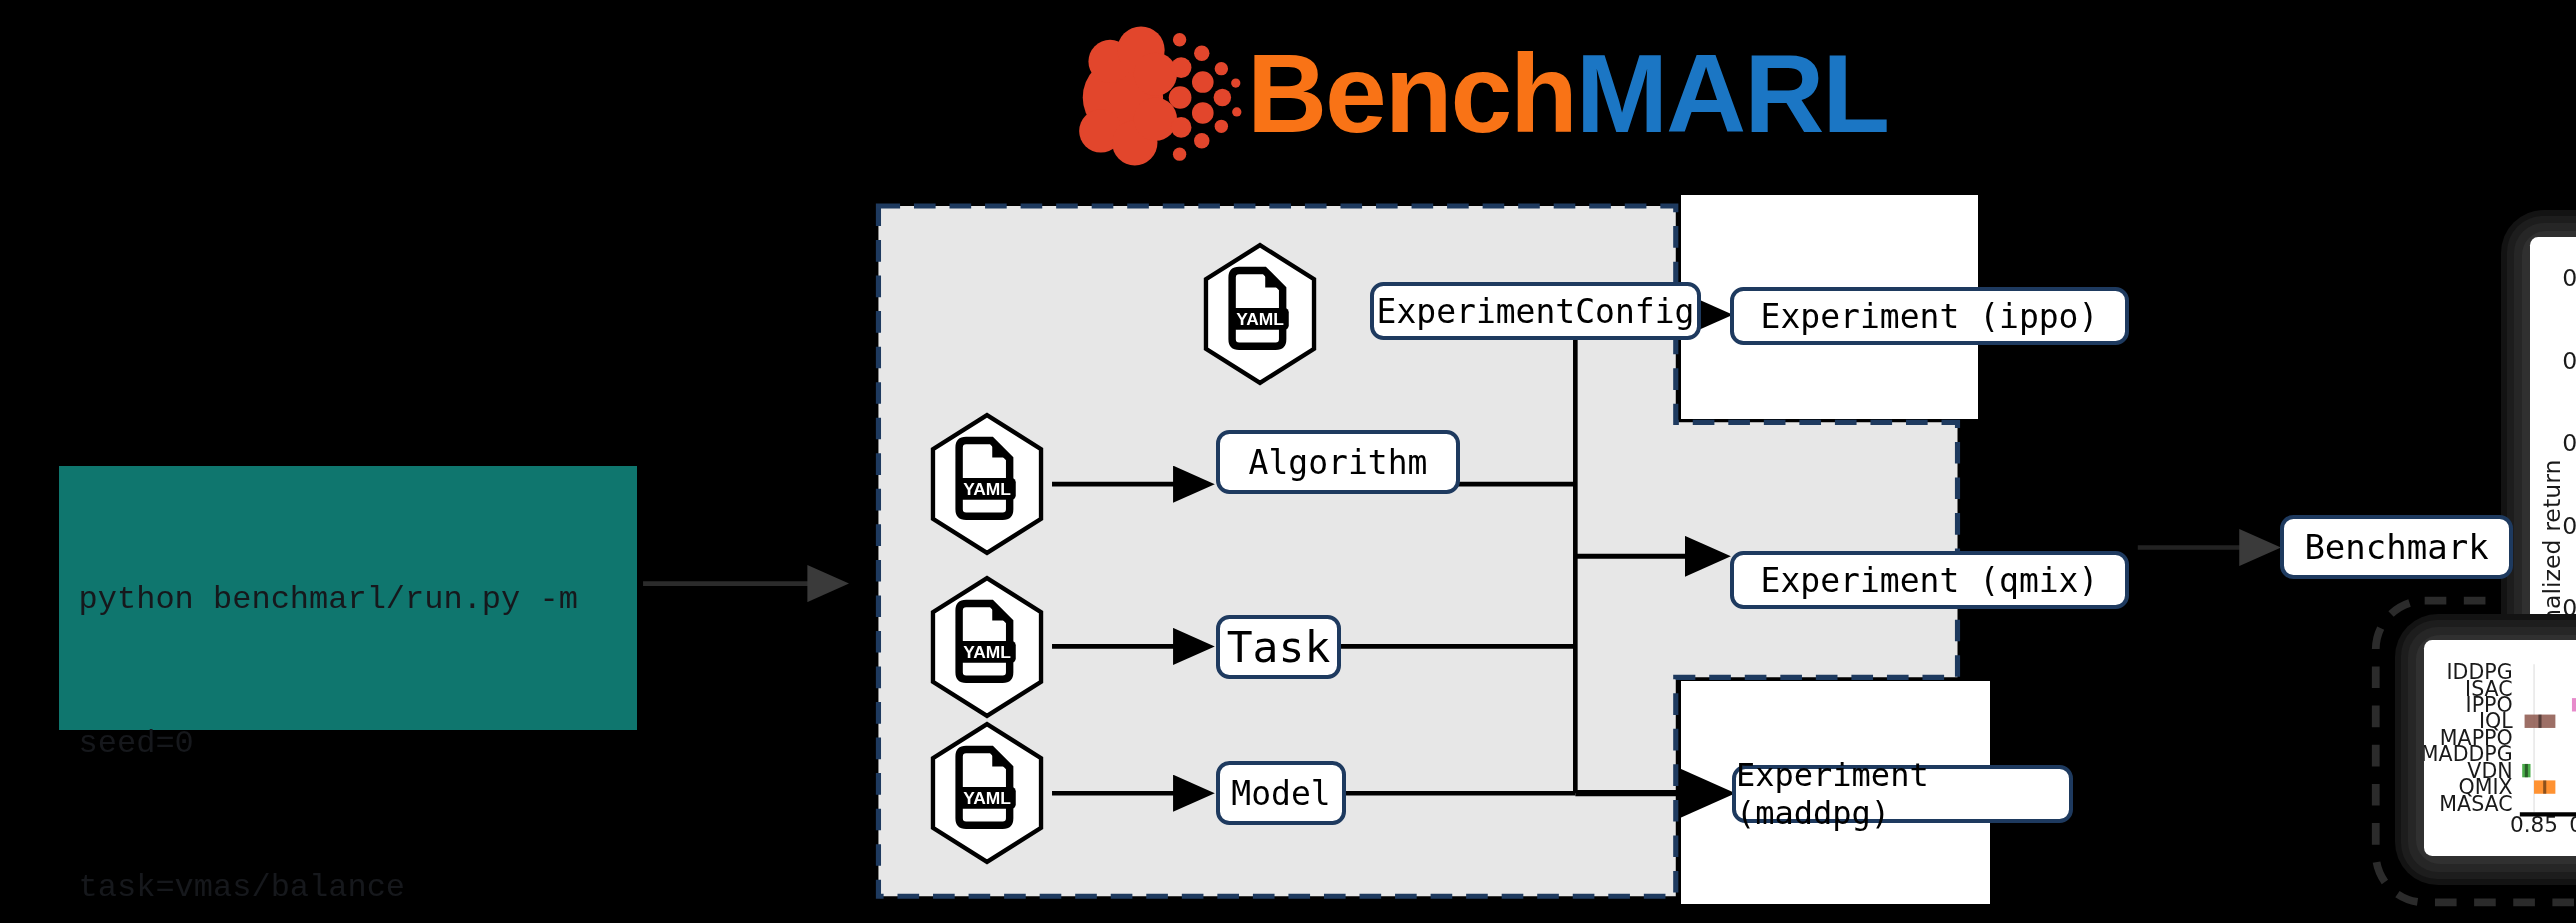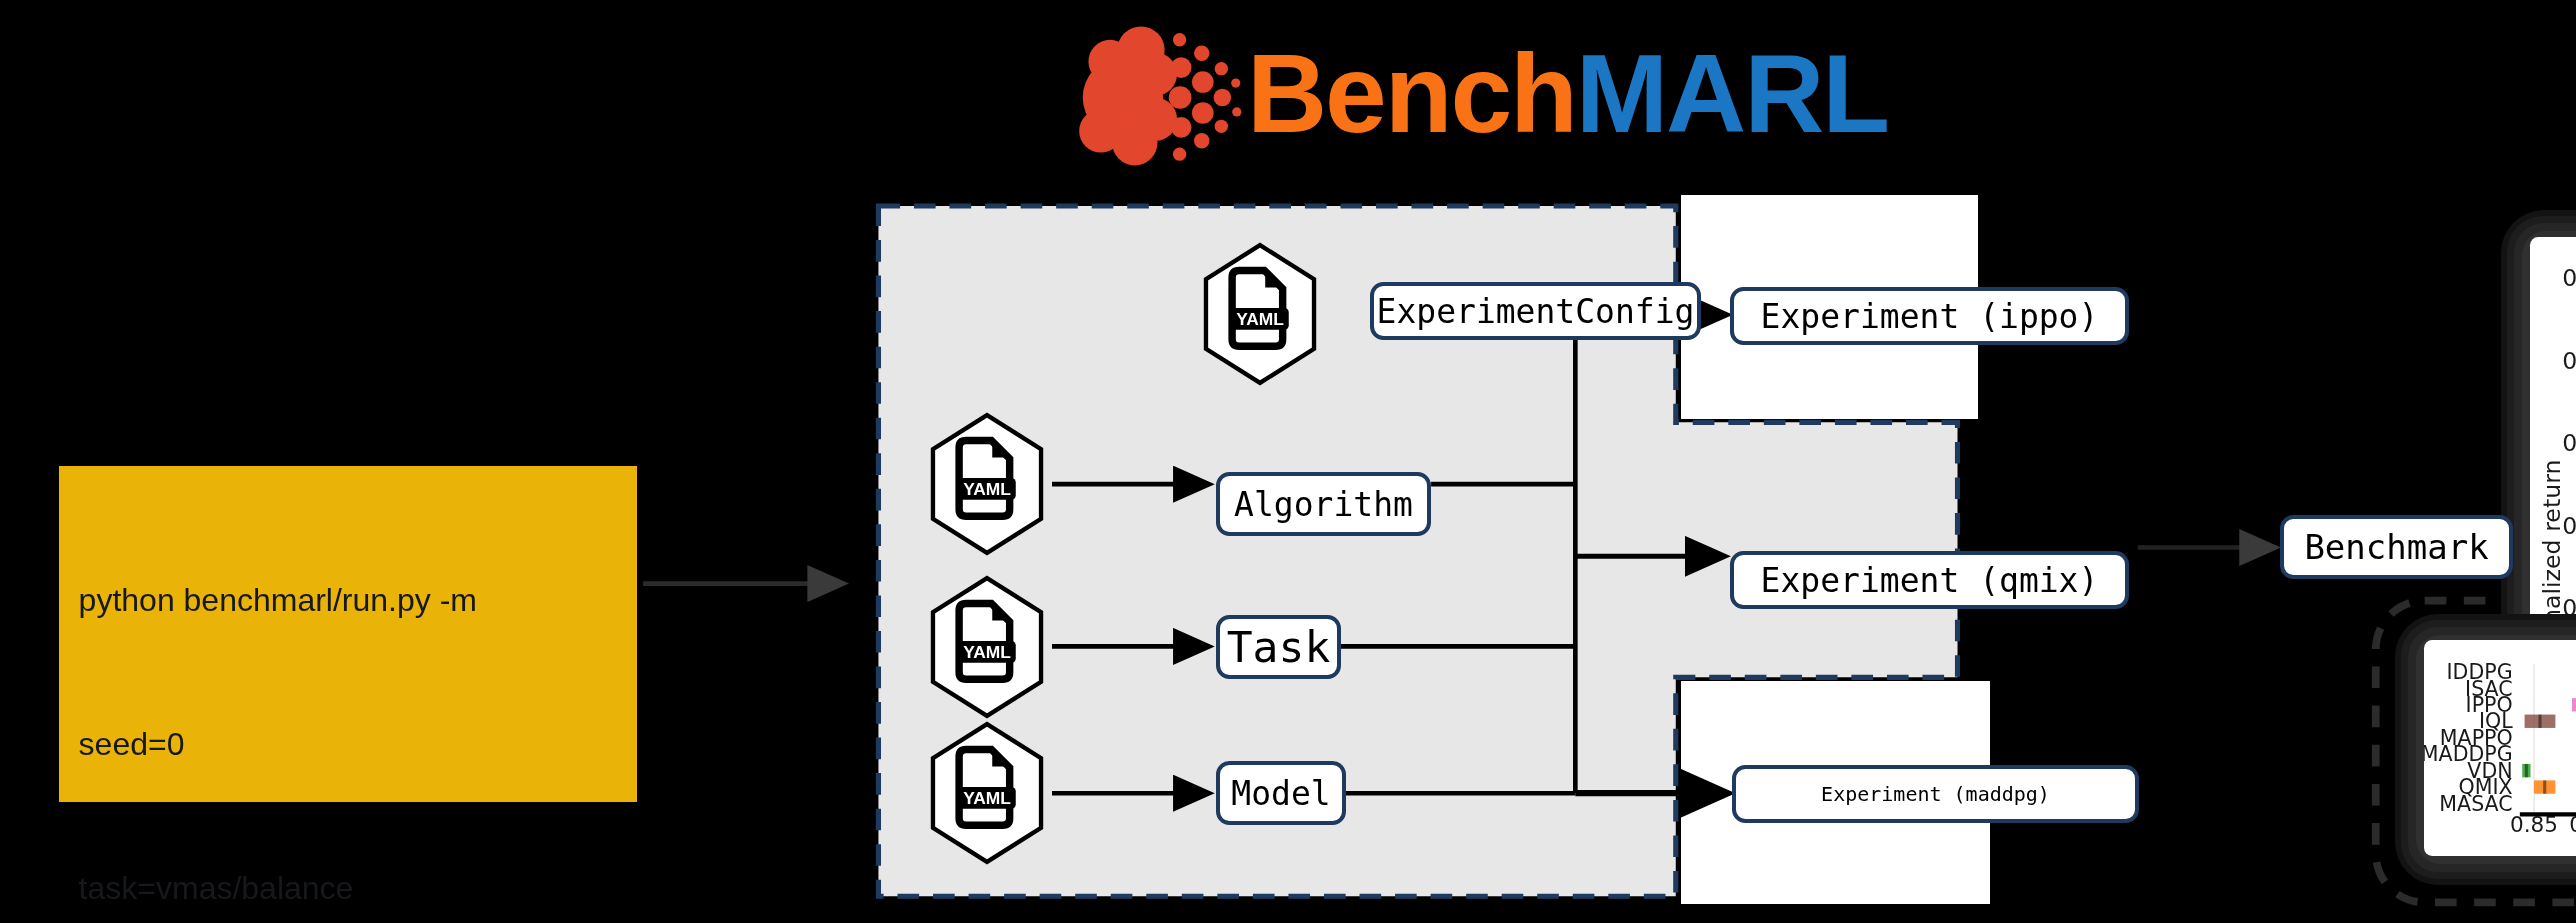--- a/index.html
+++ b/index.html
@@ -3,22 +3,22 @@
 <meta charset="utf-8">
 <style>
   html,body{margin:0;padding:0;}
   body{width:3487px;height:923px;position:relative;background:#000;overflow:hidden;
        font-family:"DejaVu Sans","Liberation Sans",sans-serif;}
   .abs{position:absolute;}
   
   #logo-text{position:absolute;left:1247px;top:30px;font-size:111px;font-weight:bold;
              letter-spacing:-2.1px;font-family:"Liberation Sans",sans-serif;}
   
-  #command-block{position:absolute;left:59px;top:466px;width:578px;height:336px;background:#eab308;
-                 font-family:Liberation Sans, sans-serif;font-size:32px;color:#16181c;
+  #command-block{position:absolute;left:59px;top:466px;width:578px;height:264px;background:#0f766e;
+                 font-family:Liberation Mono, monospace;font-size:32px;color:#16181c;
                  padding:14.4px 0 0 19.6px;box-sizing:border-box;line-height:48px;white-space:pre;}
   
   .node{position:absolute;background:#fff;border:4.1px solid #1e3a5f;border-radius:13.4px;
         display:flex;align-items:center;justify-content:center;box-sizing:border-box;
         font-family:"DejaVu Sans Mono","Liberation Mono",monospace;color:#000;z-index:3;}
   .card{position:absolute;background:#fff;z-index:1;}
   .hex{position:absolute;z-index:3;}
   
   .tab-l1{position:absolute;background:#131313;border-radius:43px;z-index:5;}
   .tab-l2{position:absolute;inset:6.2px;background:#1d1d1d;border-radius:36px;}
@@ -129,37 +129,37 @@
   <polygon points="0,-158 124,-80 124,80 0,158 -124,80 -124,-80" fill="#fff" stroke="#000" stroke-width="10"></polygon>
   <path d="M-48,-100 h58 l42,42 v116 q0,16 -16,16 h-84 q-16,0 -16,-16 v-142 q0,-16 16,-16 z" fill="#fff" stroke="#000" stroke-width="17"></path>
   <path d="M12,-101 v40 h42 z" fill="#000"></path>
   <rect x="-66" y="-14" width="132" height="50" rx="10" fill="#000"></rect>
   <text y="26" text-anchor="middle" font-size="40" font-weight="bold" fill="#fff" font-family="Liberation Sans, sans-serif">YAML</text>
 </svg>
 
 <div class="node" style="left:1370px;top:282px;width:331px;height:58px;font-size:33px;">
   <span>ExperimentConfig</span>
 </div>
-<div class="node" style="left:1216px;top:472px;width:215px;height:64px;font-size:33px;">
+<div class="node" style="left:1216px;top:430px;width:244px;height:64px;font-size:33px;">
   <span>Algorithm</span>
 </div>
 <div class="node" style="left:1216px;top:615px;width:125px;height:64px;font-size:43px;">
   <span>Task</span>
 </div>
 <div class="node" style="left:1216px;top:761px;width:130px;height:64px;font-size:33px;">
   <span>Model</span>
 </div>
 
 <div class="node" style="left:1730px;top:287px;width:399px;height:58px;font-size:33px;">
   <span>Experiment (ippo)</span>
 </div>
 <div class="node" style="left:1730px;top:551px;width:399px;height:58px;font-size:33px;">
   <span>Experiment (qmix)</span>
 </div>
-<div class="node" style="left:1732px;top:765px;width:407px;height:58px;font-size:20px;">
+<div class="node" style="left:1732px;top:765px;width:341px;height:58px;font-size:32px;">
   <span>Experiment (maddpg)</span>
 </div>
 
 <div class="node" id="benchmark-node" style="left:2280px;top:515px;width:233px;height:64px;font-size:34px;">
   <span>Benchmark</span>
 </div>
 
 <div class="tab-l1" id="tablet-top" style="left:2501px;top:210px;width:981px;height:551px;">
   <div class="tab-l2">
       <div class="tab-l3">

